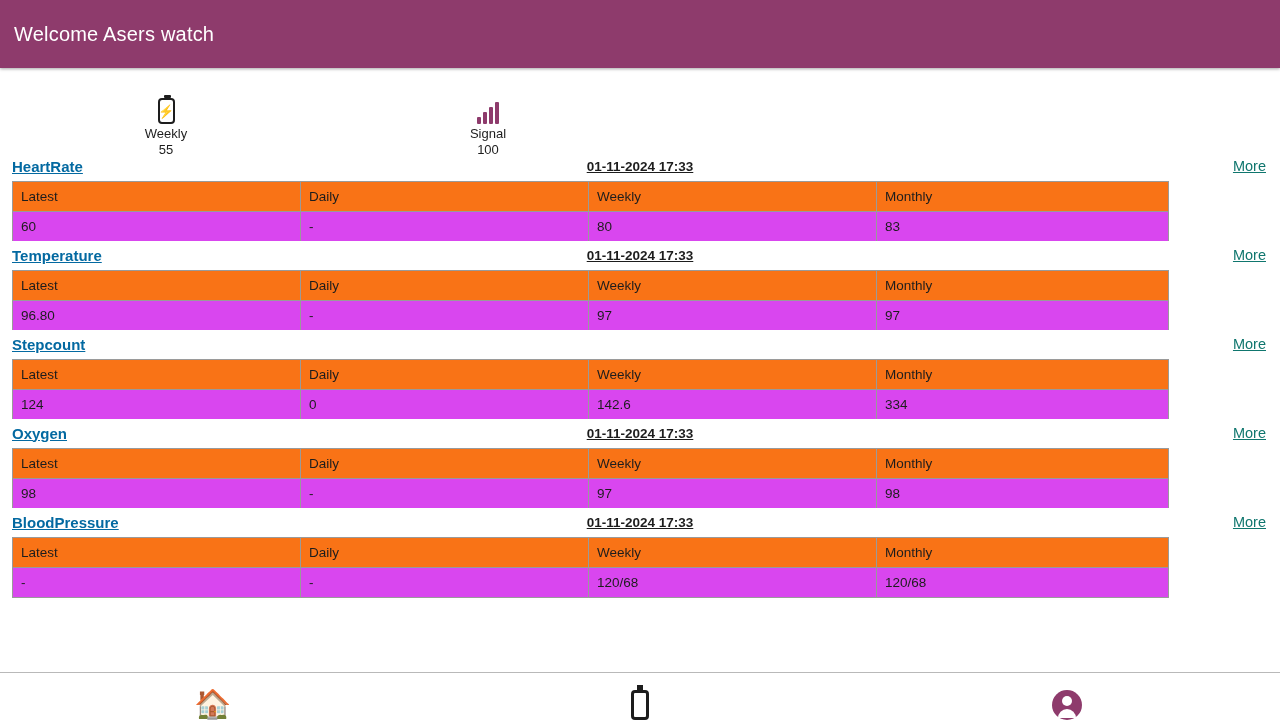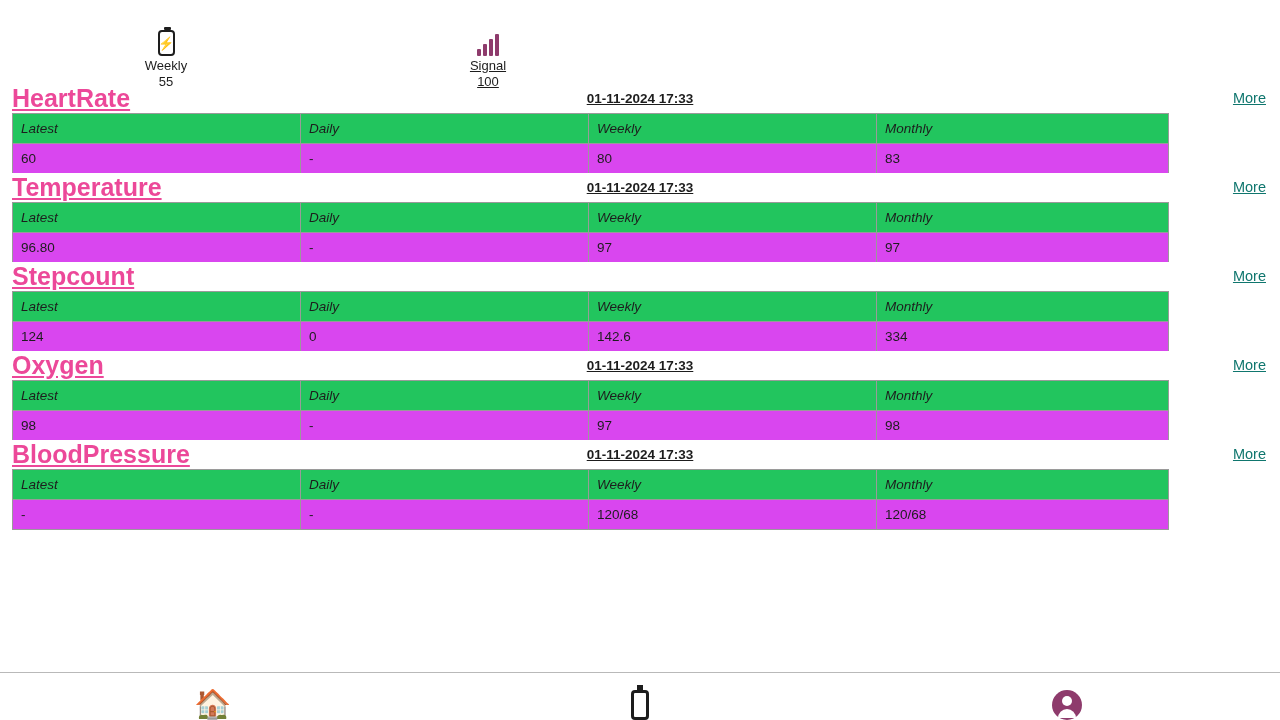--- a/index.html
+++ b/index.html
@@ -40,21 +40,21 @@
     padding-top: 26px;
   }
   .status-item {
     width: 160px;
     text-align: center;
     color: #1d1d1d;
     font-size: 13px;
     line-height: 16px;
   }
   .status-item.battery { margin-left: 86px; }
-  .status-item.signal { margin-left: 162px; text-decoration: underline; }
+  .status-item.signal { margin-left: 162px; }
   .status-icon {
     height: 30px;
     display: flex;
     align-items: flex-end;
     justify-content: center;
     margin-bottom: 2px;
   }
   .battery-glyph {
     width: 17px; height: 26px;
     border: 2px solid #1d1d1d;
@@ -99,22 +99,22 @@
   
   .metrics { padding: 0 12px; }
   .metric { margin-bottom: 0; }
   .metric-head {
     position: relative;
     height: 28px;
     display: flex;
     align-items: center;
   }
   .metric-title {
-    color: #ec4899;
-    font-size: 25px;
+    color: #0369a1;
+    font-size: 15px;
     font-weight: bold;
     text-decoration: underline;
     cursor: pointer;
   }
   .metric-date {
     position: absolute;
     left: 0; right: 0;
     text-align: center;
     font-size: 13.5px;
     font-weight: bold;
@@ -139,23 +139,22 @@
   table.metric-table th,
   table.metric-table td {
     border: 1px solid #9a9a9a;
     text-align: left;
     padding: 7px 8px;
     font-size: 13.5px;
     color: #1d1d1d;
     height: 27px;
   }
   table.metric-table th {
-    background: #22c55e;
+    background: #f97316;
     font-weight: normal;
-    font-style: italic;
   }
   table.metric-table td {
     background: #d946ef;
     border-bottom: none;
   }
   .metric.last table.metric-table td { border-bottom: 1px solid #9a9a9a; }
 
   
   col.c1 { width: 288px; }
   col.c2 { width: 288px; }
@@ -219,20 +218,23 @@
     width: 18px; height: 9px;
     border-radius: 9px 9px 0 0;
     background: #ffffff;
   }
 </style>
 </head>
 <body>
 
 <div id="app">
 
+  <div class="header">
+    <div class="header-title">Welcome Asers watch</div>
+  </div>
 
   <div class="status-strip">
     <div class="status-item battery">
       <div class="status-icon">
         <div class="battery-glyph">
             <span>⚡</span>
           </div>
       </div>
       <div class="status-label">Weekly</div>
       <div class="status-value">55</div>

